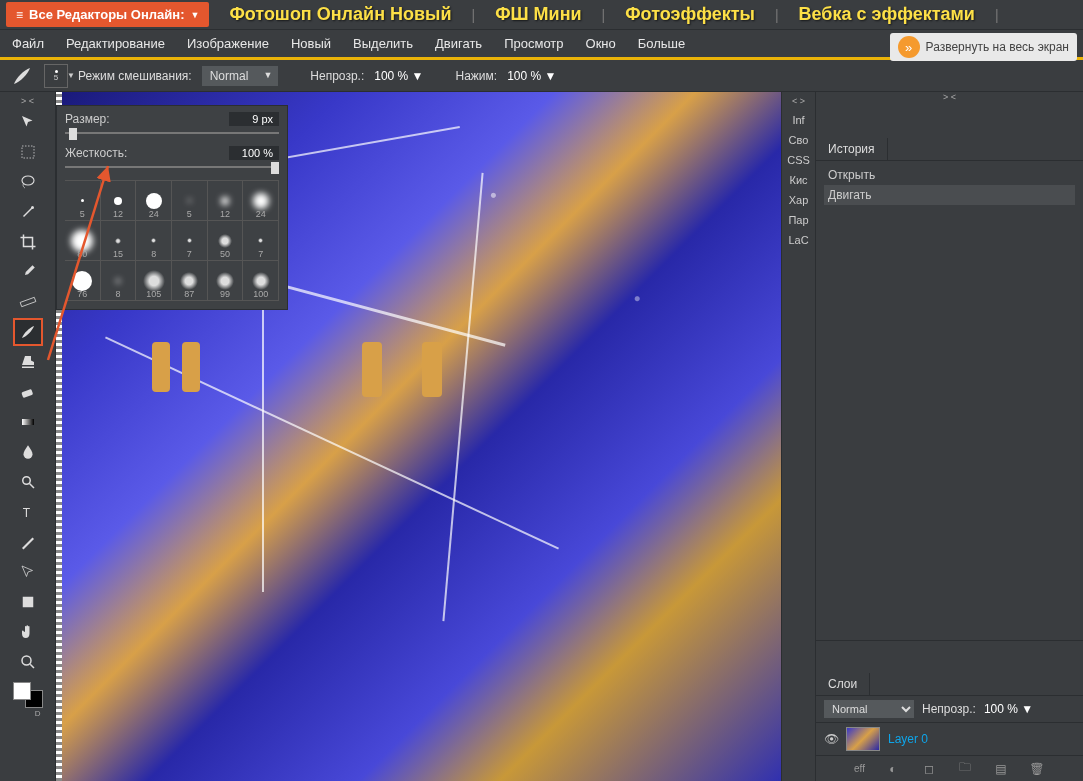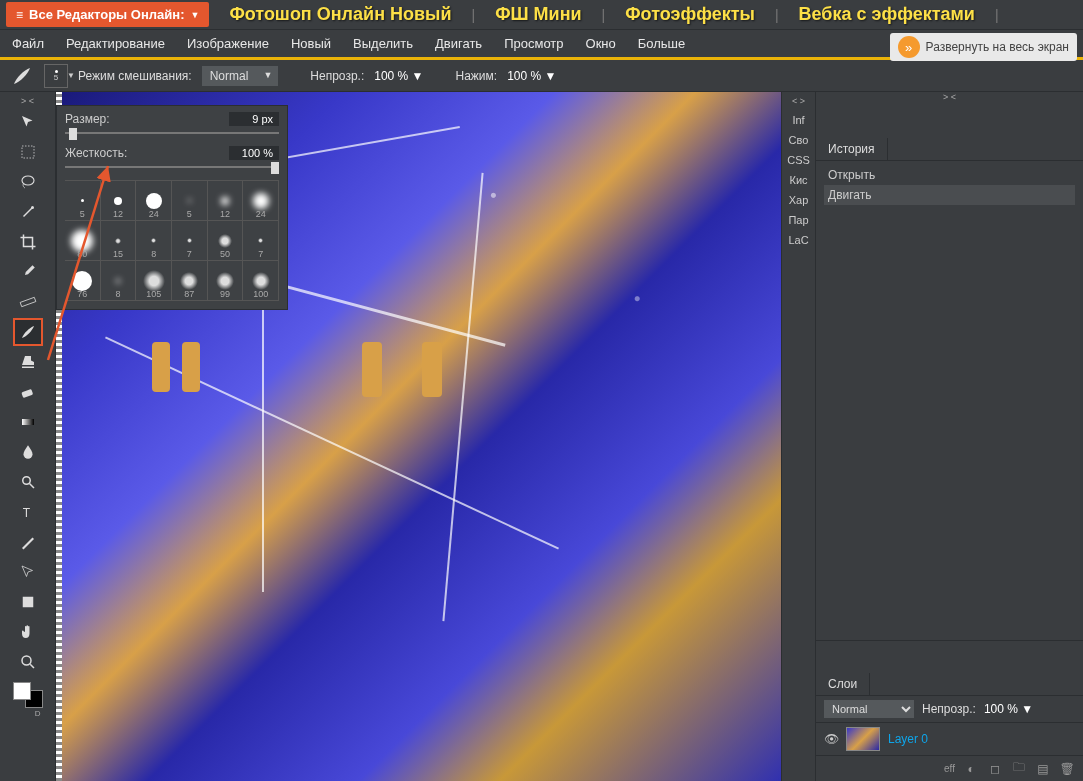--- a/index.html
+++ b/index.html
@@ -95,21 +95,21 @@
   .hist-item.sel { background: #4a4d50; }
 
   .layers-panel { border-top: 1px solid #2b2e31; display: flex; flex-direction: column; }
   .layers-opts { display: flex; align-items: center; gap: 8px; padding: 4px 8px; border-bottom: 1px solid #2b2e31; }
   .layers-opts select { background: #55595c; color: #ddd; border: none; padding: 2px 4px; font-size: 11px; width: 90px; }
   .layer-row { display: flex; align-items: center; gap: 8px; padding: 4px 8px; cursor: pointer; }
   .layer-row .eye { width: 14px; text-align: center; color: #ccc; }
   .layer-thumb { width: 34px; height: 24px; background: linear-gradient(135deg,#3838c8 0%,#d8a048 50%,#2828a8 100%); border: 1px solid #888; }
   .layer-name { font-size: 12px; color: #0ea5e9; }
 
-  .panel-footer { height: 26px; border-top: 1px solid #2b2e31; display: flex; align-items: center; justify-content: flex-end; gap: 8px; padding: 0 8px; color: #999; }
+  .panel-footer { height: 26px; border-top: 1px solid #2b2e31; display: flex; align-items: center; justify-content: center; gap: 20px; padding: 0 8px; color: #999; }
   .panel-footer .ico { width: 16px; height: 16px; display: flex; align-items: center; justify-content: center; cursor: pointer; }
 
   
   .anno-arrow { position: absolute; left: 38px; top: 160px; width: 80px; height: 210px; z-index: 30; pointer-events: none; }
 </style>
 </head>
 <body>
 
 <div class="topnav">
   <div class="all-editors">

